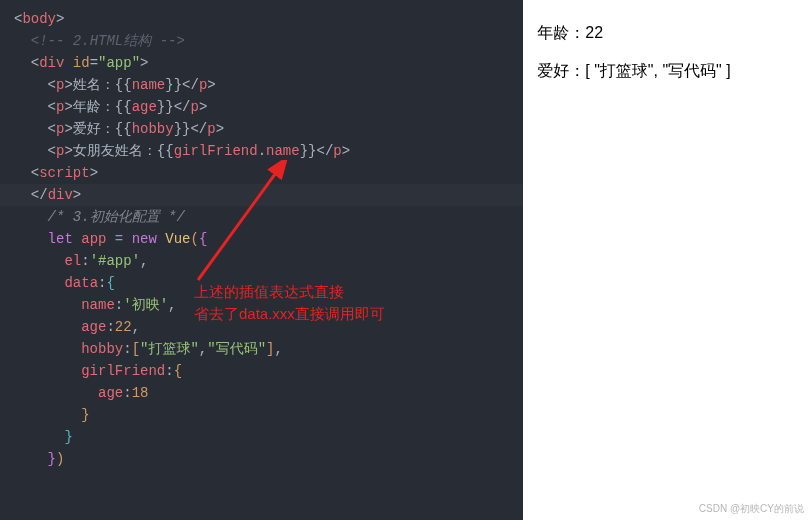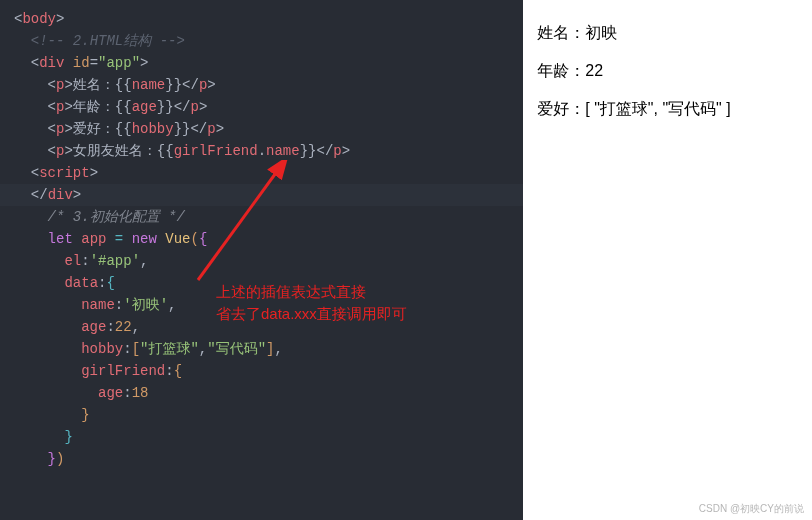--- a/index.html
+++ b/index.html
@@ -53,21 +53,20 @@
     .c-bracket1 { color: #d19a66; }
     .c-bracket2 { color: #c678dd; }
     .c-bracket3 { color: #56b6c2; }
     .annotation {
       position: absolute;
       color: #e62222;
       font-family: "Microsoft YaHei", SimSun, sans-serif;
       font-size: 15px;
       line-height: 22px;
       font-weight: 400;
-      margin-left: 22px;
     }
     .arrow-svg {
       position: absolute;
       left: 178px;
       top: 160px;
       pointer-events: none;
     }
     .watermark {
       position: absolute;
       right: 8px;
@@ -112,18 +111,17 @@
     <line x1="20" y1="120" x2="100" y2="10" stroke="#e62222" stroke-width="3" marker-end="url(#ah)"></line>
   </svg>
 
   <div class="annotation" style="left:194px; top:281px;">
     <div>上述的插值表达式直接</div>
     <div>省去了data.xxx直接调用即可</div>
   </div>
 </div>
 
 <div class="output-panel">
-  <p>姓名：初映</p>
   <p>年龄：22</p>
   <p>爱好：[ "打篮球", "写代码" ]</p>
 </div>
 
 <div class="watermark">CSDN @初映CY的前说</div>
 
 </body></html>

